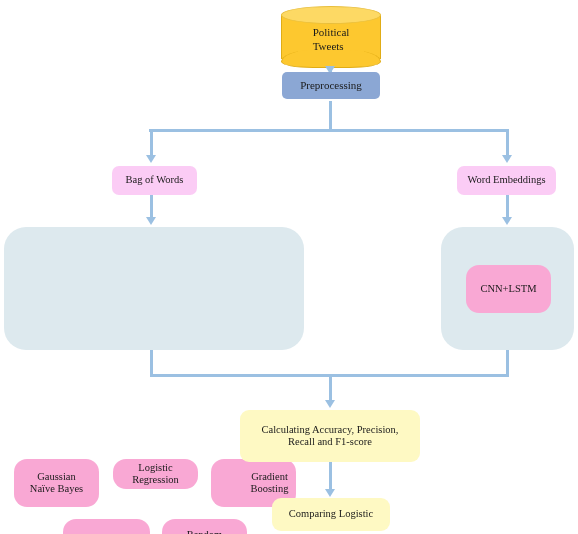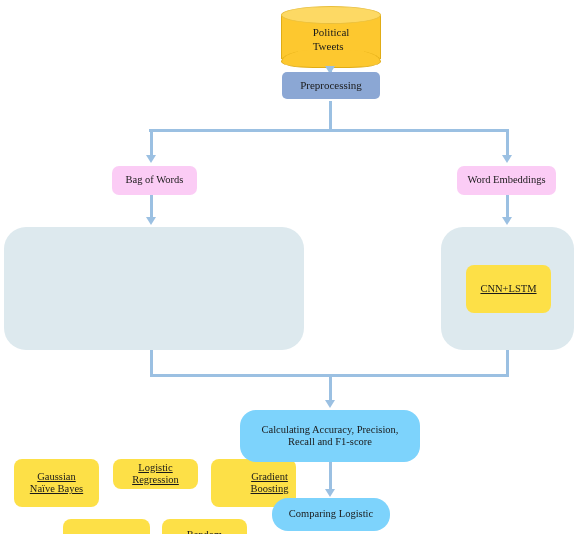--- a/index.html
+++ b/index.html
@@ -76,27 +76,26 @@
   
   .box-blue {
     background: #8BA7D4;
     border-radius: 5px;
   }
   .box-pink {
     background: #FBCCF5;
     border-radius: 7px;
   }
   .box-orange {
-    background: #fde047;
-    border-radius: 8px;
-    text-decoration: underline;
+    background: #f9a8d4;
+    border-radius: 13px;
   }
   .box-green {
-    background: #7dd3fc;
-    border-radius: 16px;
+    background: #fef9c3;
+    border-radius: 9px;
   }
   .container-blue {
     position: absolute;
     background: #DDE9EE;
     border-radius: 22px;
     box-sizing: border-box;
   }
 
   
   .conn {

